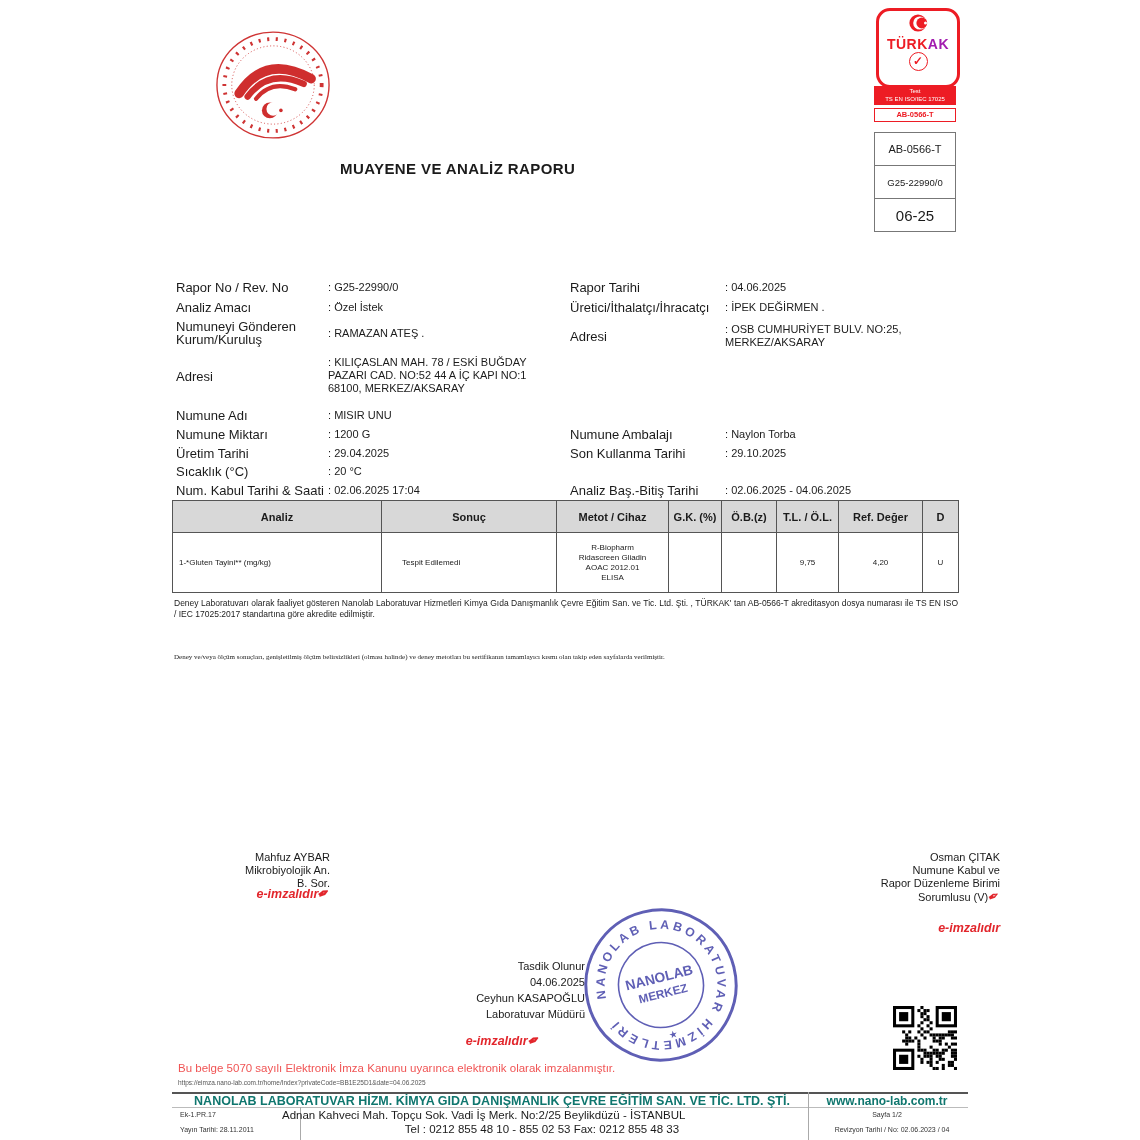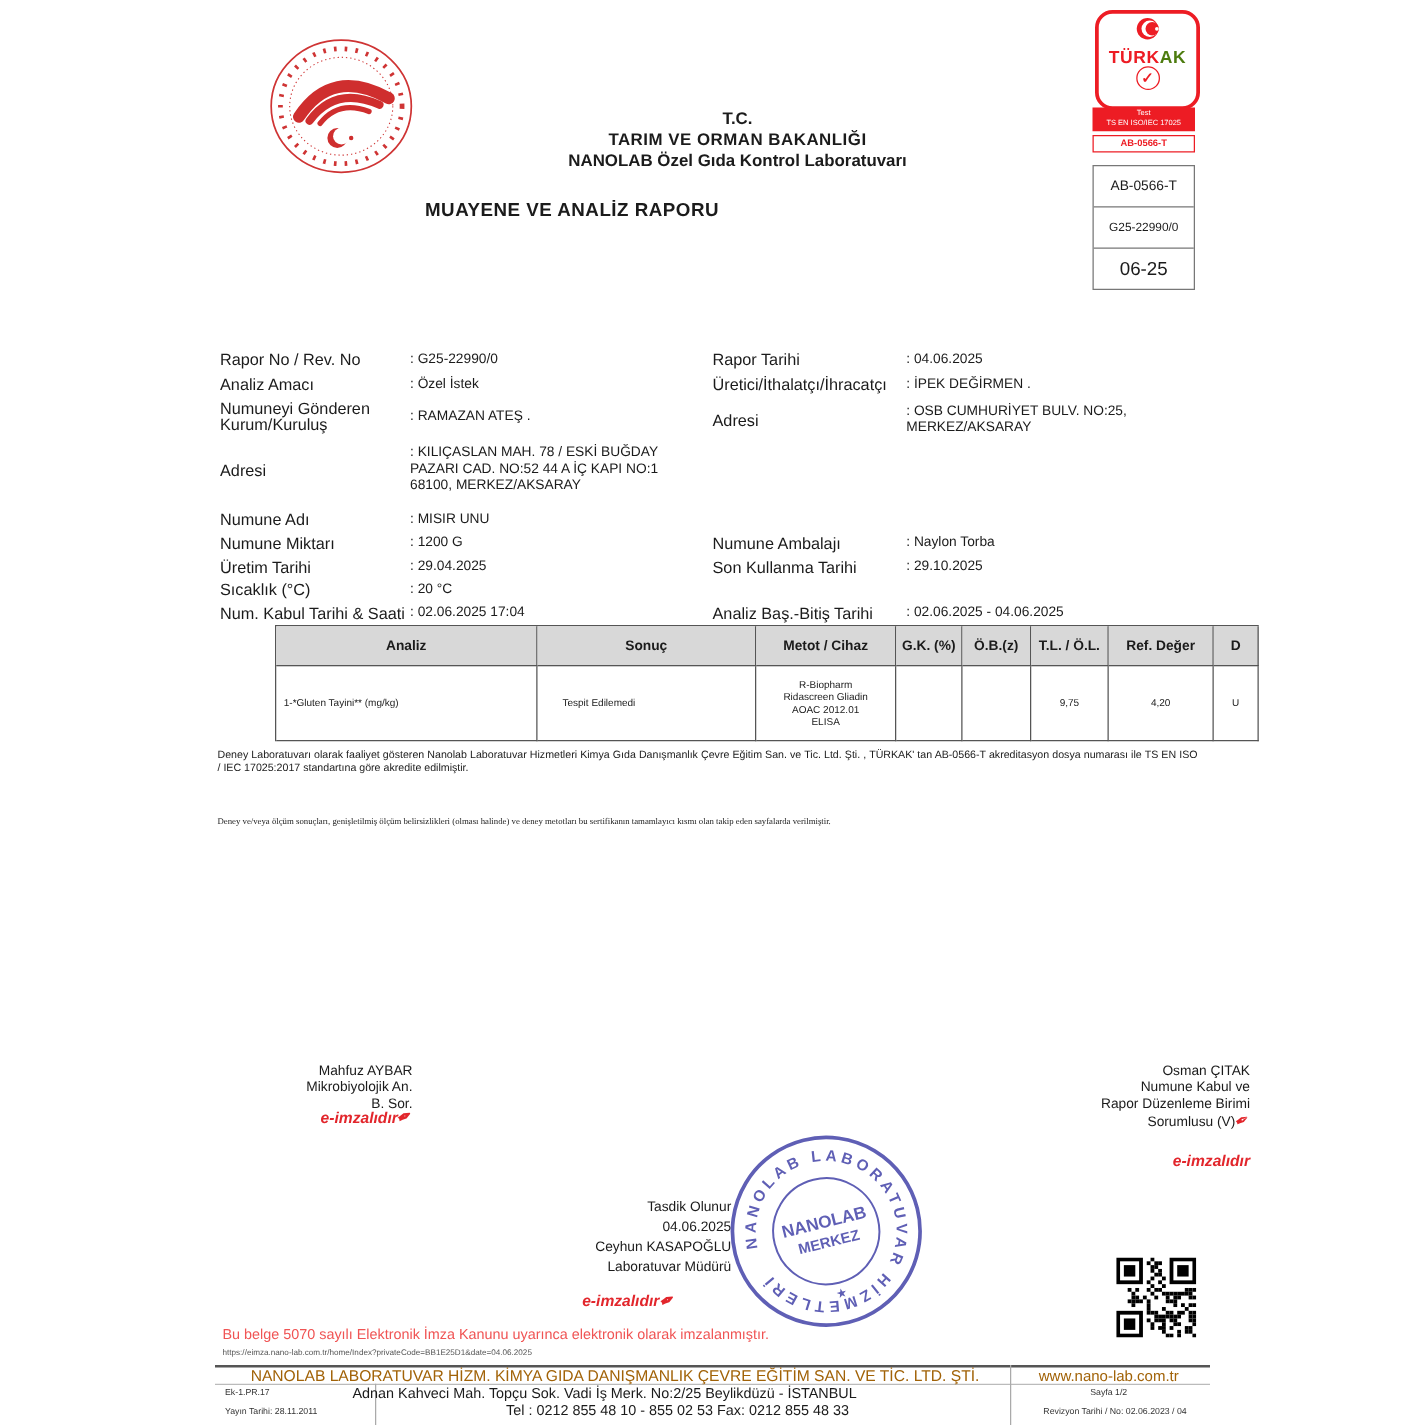--- a/index.html
+++ b/index.html
@@ -6,42 +6,42 @@
   .page{position:relative;width:1140px;height:1140px;background:#fff;overflow:hidden;
         font-family:"Liberation Sans",sans-serif;color:#1b1b1b;}
   .abs{position:absolute;}
   .lbl{font-size:13px;font-weight:normal;white-space:pre-line;line-height:13px;}
   .val{font-size:11px;white-space:pre-line;line-height:13px;}
   .val::before{content:": ";}
   .ttl{font-weight:bold;}
   
   .atable{position:absolute;left:172px;top:500px;width:786px;display:grid;
           grid-template-columns:209px 175px 112px 53px 55px 62px 84px 36px;
-          grid-template-rows:32px 60px;border-left:1px solid #555;border-top:1px solid #555;margin-left:48px;}
+          grid-template-rows:32px 60px;border-left:1px solid #555;border-top:1px solid #555;}
   .atable .c{border-right:1px solid #555;border-bottom:1px solid #555;display:flex;
              align-items:center;justify-content:center;text-align:center;}
   .atable .h{background:#d8d8d8;font-weight:bold;font-size:11px;}
   .atable .b{font-size:8px;line-height:10px;}
   .atable .left{justify-content:flex-start;text-align:right;}
   .note{position:absolute;left:174px;width:784px;font-size:8.5px;line-height:11px;text-align:justify;}
   .tiny{font-size:7px;font-family:"Liberation Serif",serif;line-height:9px;}
   .esign{color:#e2262c;font-weight:bold;font-style:italic;font-size:12.5px;}
   .pen{display:inline-block;transform:rotate(-28deg);font-style:normal;font-size:14px;}
   .sig{font-size:11px;line-height:13px;text-align:right;}
   .fred{color:#f05454;font-size:11.5px;}
   .furl{color:#555;font-size:6.5px;}
-  .fblue{color:#a16207;font-weight:normal;}
+  .fblue{color:#0f766e;font-weight:bold;}
   .fsmall{font-size:7px;color:#333;}
   .hline{position:absolute;background:#777;height:1px;}
   .vline{position:absolute;background:#aaa;width:1px;}
   
   .tkbox{position:absolute;left:876px;top:8px;width:78px;height:74px;border:3px solid #ed1c24;
          border-radius:14px;background:#fff;text-align:center;}
   .tkword{font-size:14px;font-weight:bold;color:#ed1c24;letter-spacing:.5px;line-height:14px;}
-  .tkword .ak{color:#4d7c0f;}
+  .tkword .ak{color:#a21caf;}
   .tkband{position:absolute;left:874px;top:86px;width:82px;background:#ed1c24;color:#fff;
           text-align:center;padding:2px 0;}
   .tkband .b1{font-size:6px;line-height:7px;}
   .tkband .b2{font-size:6px;line-height:8px;}
   .tkcode{position:absolute;left:874px;top:108px;width:80px;border:1.5px solid #ed1c24;background:#fff;
           color:#ed1c24;font-size:7.5px;font-weight:bold;text-align:center;line-height:12px;}
   .refstack{position:absolute;left:874px;top:132px;width:80px;border:1.5px solid #777;background:#fff;}
   .refstack div{border-bottom:1px solid #777;height:32px;display:flex;align-items:center;justify-content:center;}
   .refstack div:last-child{border-bottom:none;}
   .chk{width:17px;height:17px;border:1.6px solid #ed1c24;border-radius:50%;margin:1px auto 0;
@@ -57,25 +57,20 @@
     <ellipse cx="55" cy="52" rx="46" ry="43.5" fill="none" stroke="#cf3434" stroke-width="3.6" stroke-dasharray="2 6.2"></ellipse>
     <ellipse cx="55" cy="52" rx="39" ry="37" fill="none" stroke="#cf3434" stroke-width="0.8" stroke-dasharray="1 2.2"></ellipse>
     <path d="M23,60 Q48,22 91,46" stroke="#cf2e2e" stroke-width="9" fill="none" stroke-linecap="round"></path>
     <path d="M31,63 Q51,36 84,51" stroke="#cf2e2e" stroke-width="6" fill="none" stroke-linecap="round"></path>
     <path d="M39,65 Q53,47 76,56" stroke="#cf2e2e" stroke-width="4" fill="none" stroke-linecap="round"></path>
     <circle cx="52" cy="76" r="7.5" fill="#cf2e2e"></circle>
     <circle cx="55.2" cy="74.6" r="6.4" fill="#fff"></circle>
     <circle cx="62.5" cy="76" r="1.7" fill="#cf2e2e"></circle>
   </svg>
 
-  <div class="abs" style="left:340px;top:86px;width:500px;text-align:center;line-height:17px">
-    <div class="ttl" style="font-size:13.5px">T.C.</div>
-    <div class="ttl" style="font-size:13.5px;letter-spacing:.4px">TARIM VE ORMAN BAKANLIĞI</div>
-    <div class="ttl" style="font-size:13.5px">NANOLAB Özel Gıda Kontrol Laboratuvarı</div>
-  </div>
   <div class="abs ttl" style="left:340px;top:160px;width:500px;text-align:left;font-size:15px;letter-spacing:.4px">MUAYENE VE ANALİZ RAPORU</div>
 
   <div class="tkbox">
     <svg width="70" height="22" viewBox="0 0 70 22">
       <circle cx="35" cy="12" r="8.6" fill="#ed1c24"></circle>
       <circle cx="36.8" cy="12" r="6.6" fill="#fff"></circle>
       <circle cx="38.8" cy="12" r="5.4" fill="#ed1c24"></circle>
       <circle cx="42.5" cy="12" r="1.5" fill="#fff"></circle>
     </svg>
     <div class="tkword"><span>TÜRK</span><span class="ak">AK</span></div>

